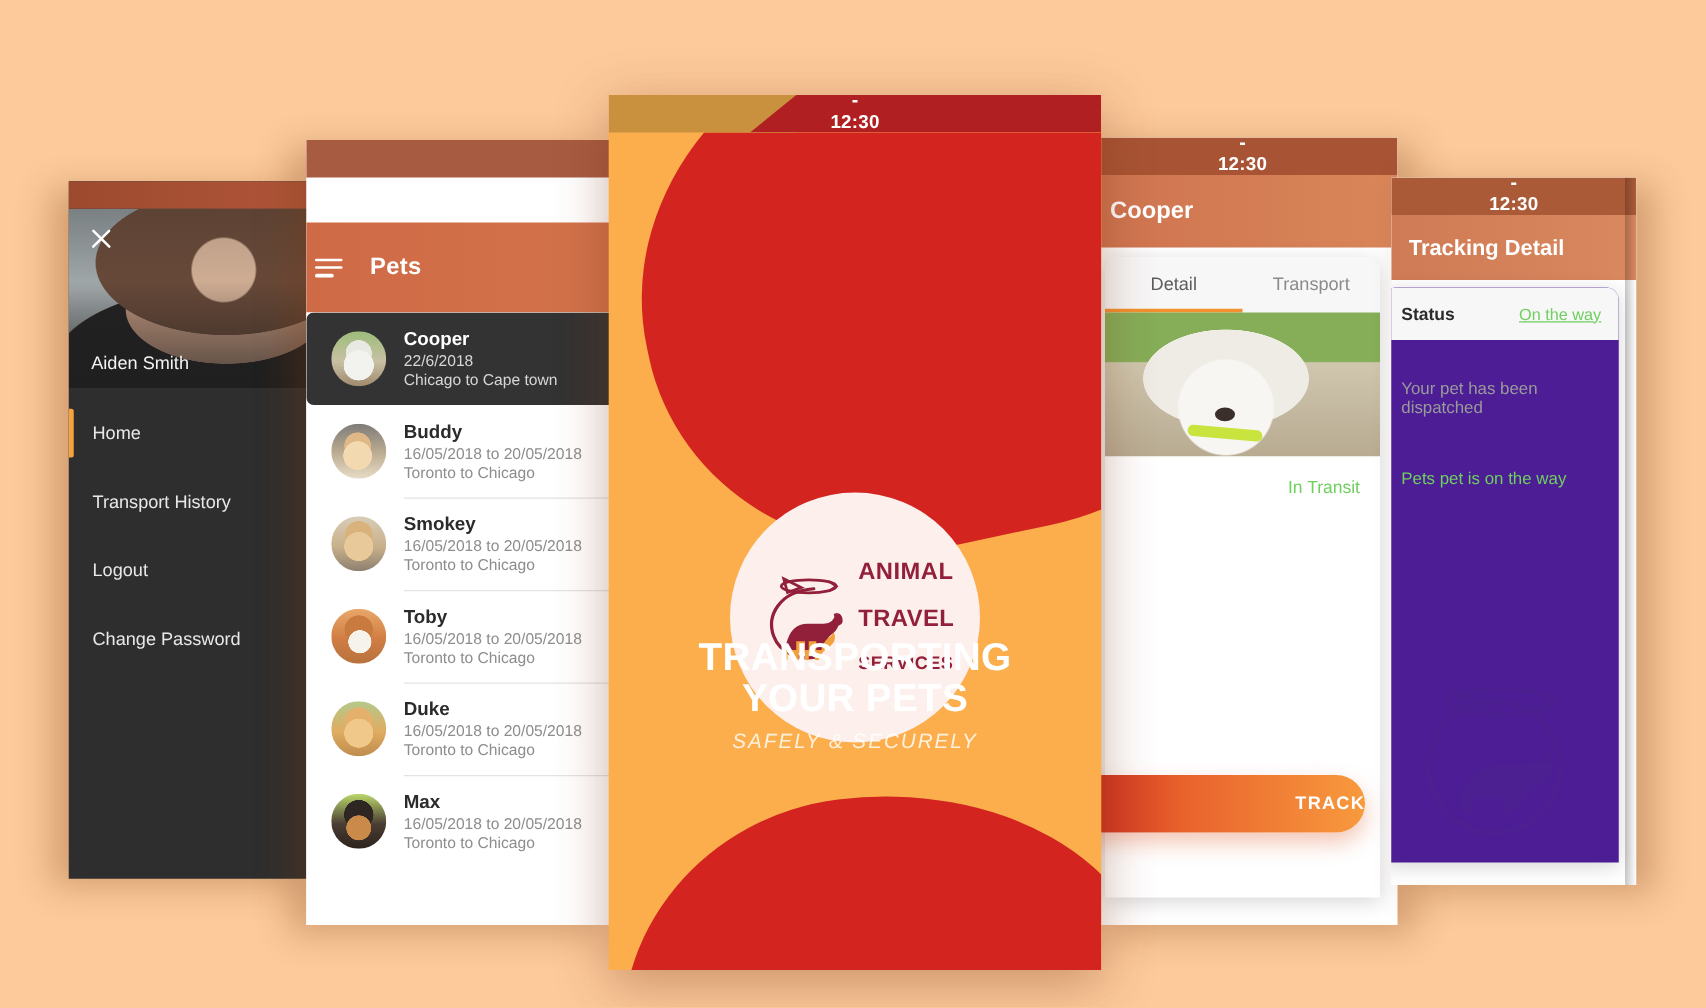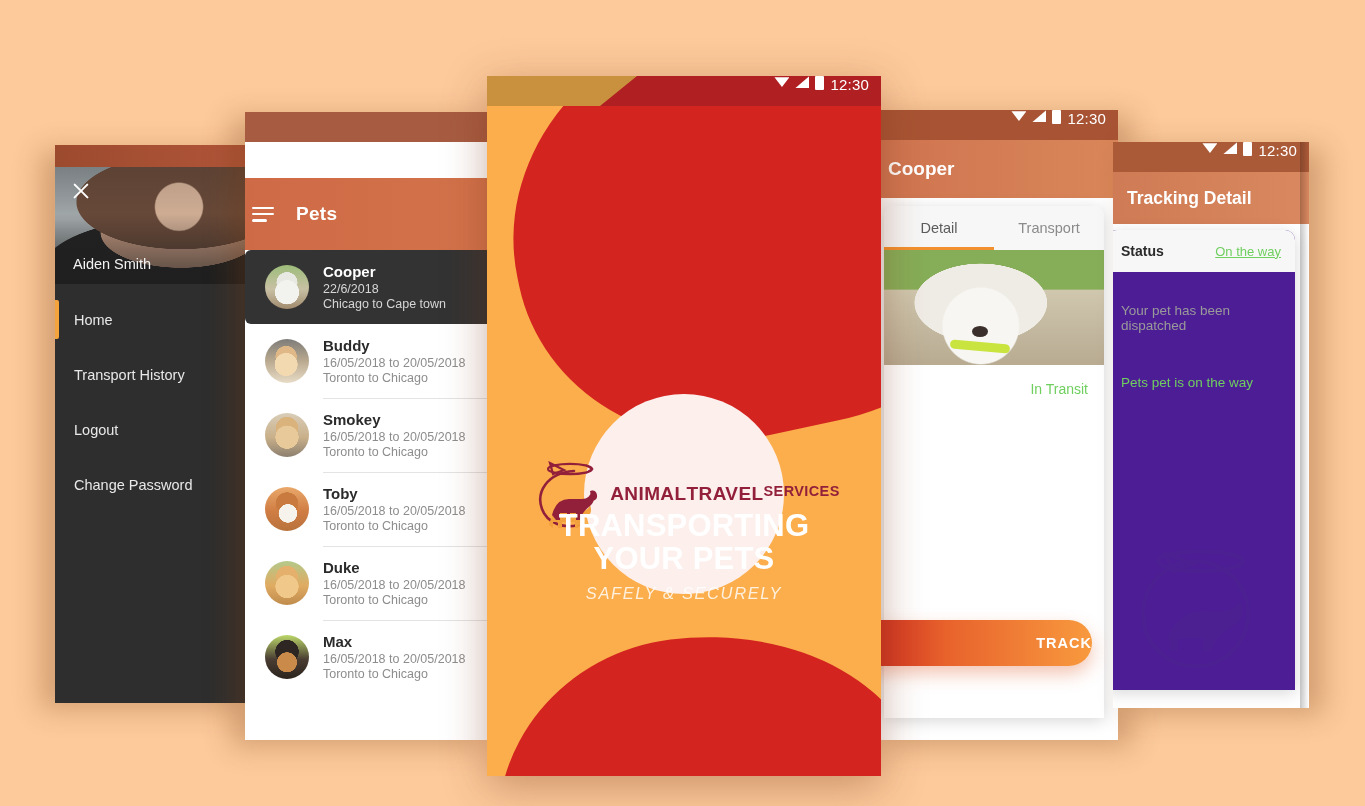--- a/index.html
+++ b/index.html
@@ -11,36 +11,36 @@
   }
   .stage { position:absolute; inset:0; }
 
   
   .phone { position:absolute; overflow:hidden; background:#fff; }
   .shadow-l { box-shadow:-14px 6px 26px rgba(120,60,20,.30); }
   .shadow-r { box-shadow:14px 6px 26px rgba(120,60,20,.30); }
 
   
   .statusbar {
-    height:30px; display:flex; align-items:flex-start; justify-content:flex-end;
-    gap:6px; padding:0 12px; color:#fff; font-size:15px; font-weight:normal;
+    height:30px; display:flex; align-items:center; justify-content:flex-end;
+    gap:6px; padding:0 12px; color:#fff; font-size:15px; font-weight:bold;flex-direction:column;
   }
   .sb-time { font-size:15px; letter-spacing:.2px; }
   .ic-wifi, .ic-sig, .ic-batt { display:inline-block; }
   .ic-wifi { width:15px; height:11px; background:#fff;
      clip-path:polygon(50% 100%, 0% 12%, 100% 12%); }
   .ic-sig { width:14px; height:12px; background:#fff;
      clip-path:polygon(100% 0, 100% 100%, 0 100%); }
   .ic-batt { width:9px; height:14px; background:#fff; border-radius:1px; position:relative; }
   .ic-batt:before { content:""; position:absolute; top:-3px; left:2.5px; width:4px; height:2px; background:#fff; }
 
   
   #p-drawer { left:55px; top:145px; width:200px; height:558px; background:#2E2E2E; }
   #p-drawer .d-status { height:22px; background:linear-gradient(90deg,#9c4a2e,#b2563a); }
-  .drawer-hero { position:relative; height:117px; overflow:hidden; }
+  .drawer-hero { position:relative; height:144px; overflow:hidden; }
   .hero-photo {
     position:absolute; inset:0;
     background:
       radial-gradient(circle at 62% 34%, #d8b49a 0 16%, transparent 17%),
       radial-gradient(ellipse 52% 40% at 63% 30%, #6b4b3a 0 100%, transparent 101%),
       radial-gradient(ellipse 40% 30% at 63% 56%, #c79b82 0 100%, transparent 101%),
       radial-gradient(ellipse 70% 45% at 64% 88%, #222 0 100%, transparent 101%),
       linear-gradient(180deg,#8e9699 0%, #a9b0b2 45%, #7d8486 100%);
   }
   .hero-photo:after{
@@ -133,22 +133,22 @@
     border-radius:50% 60% 8px 8px / 62% 58% 8px 8px;
     transform:rotate(-7deg);
   }
   .logo-circle {
     position:absolute; left:50%; top:288px; transform:translateX(-50%);
     width:200px; height:200px; border-radius:50%;
     background:#FCEFEC; z-index:3;
     display:flex; align-items:center; justify-content:center;
   }
   .logo-inner { display:flex; align-items:center; gap:6px; }
-  .logo-text { display:flex; flex-direction:row; line-height:.94;
-     color:#93203B; font-weight:bold; letter-spacing:.4px; }
+  .logo-text { display:flex; flex-direction:column; line-height:.94;
+     color:#93203B; font-weight:bold; letter-spacing:.4px;gap:20px; }
   .logo-text .l1{font-size:19px;} .logo-text .l2{font-size:19px;} .logo-text .l3{font-size:14.5px;}
   .splash-tag { position:absolute; left:0; right:0; top:404px; text-align:center; z-index:3; }
   .tag-1 { color:#fff; font-weight:bold; font-size:31px; line-height:1.06; letter-spacing:.2px; }
   .tag-2 { color:rgba(255,255,255,.82); font-size:16.5px; letter-spacing:1.6px; margin-top:8px;font-style:italic; }
 
   
   #p-track { left:870px; top:110px; width:248px; height:630px; background:#fff; }
   #p-track .tr-status { height:30px; background:#a85434; }
   .tr-appbar { height:58px; background:linear-gradient(90deg,#cf7450,#d98659);
      display:flex; align-items:center; padding:0 18px; color:#fff; }

